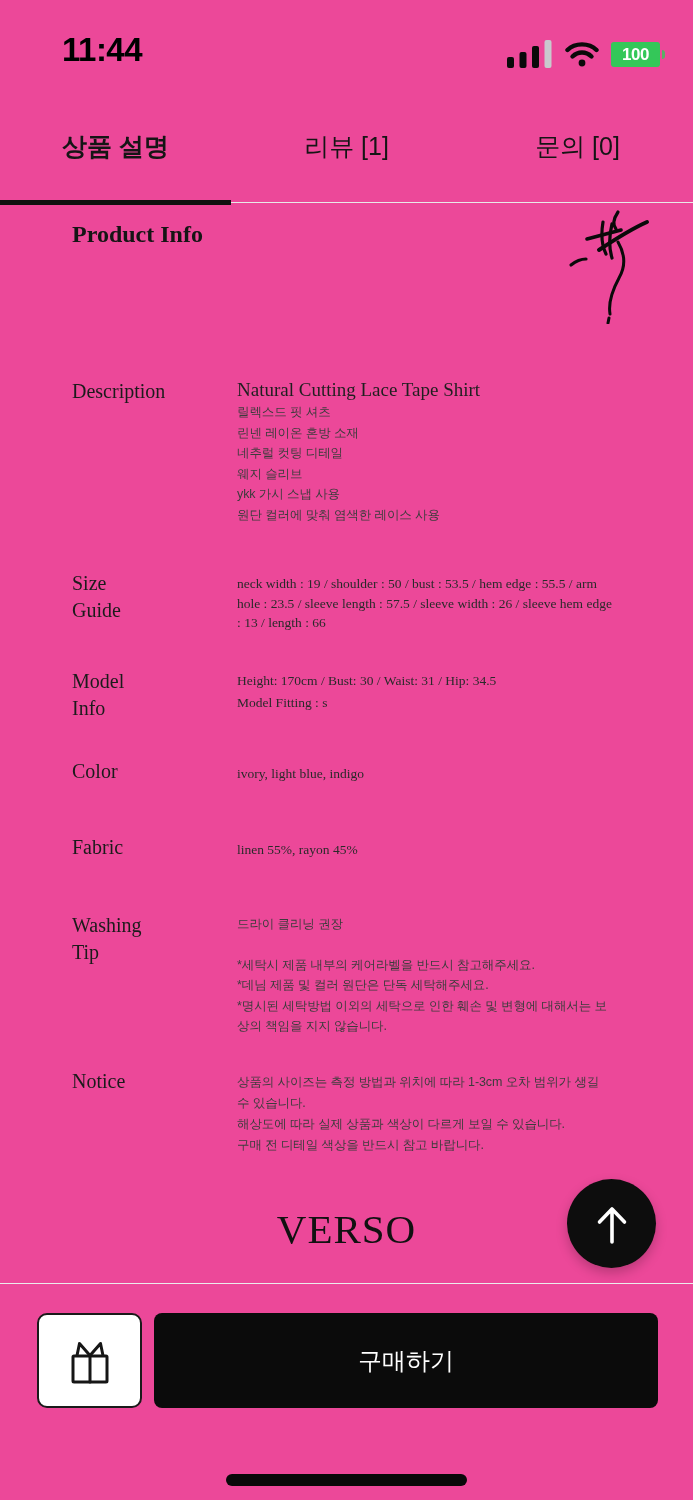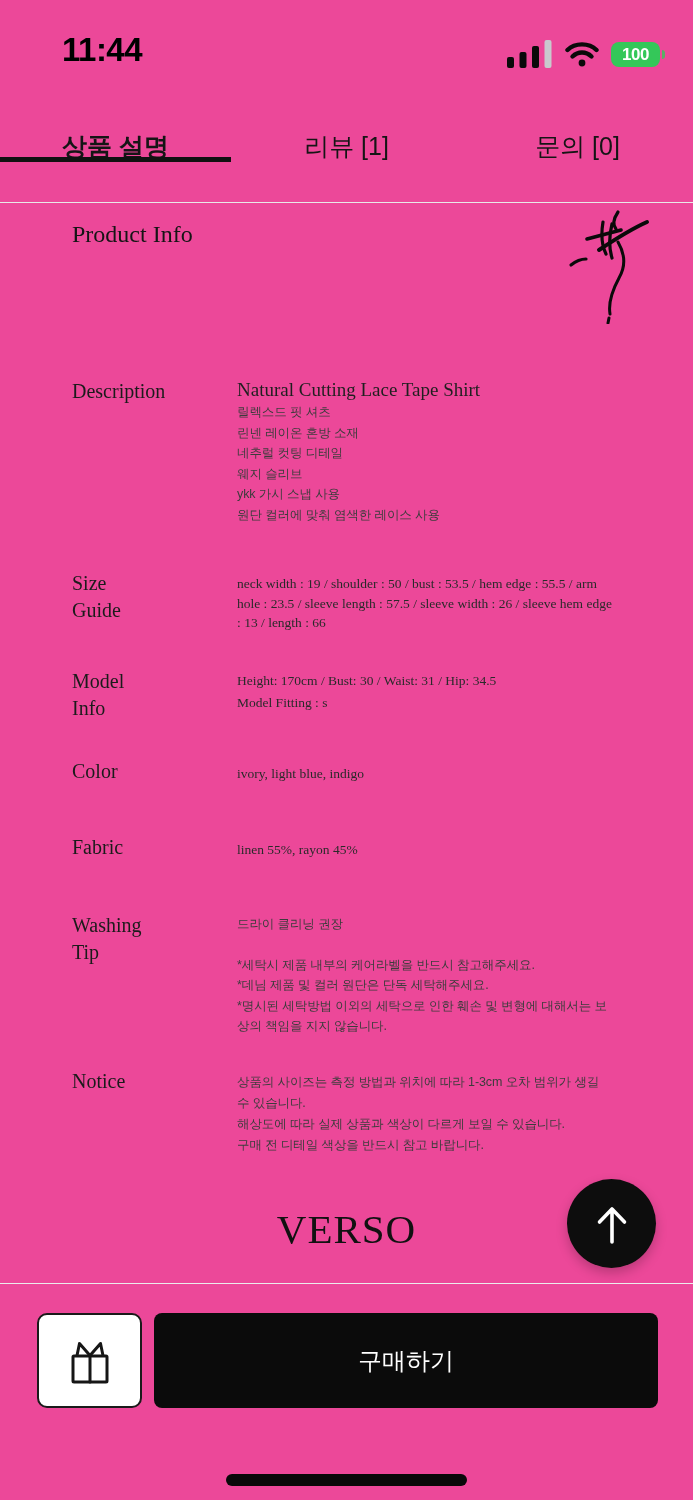--- a/index.html
+++ b/index.html
@@ -4,29 +4,29 @@
 <style>
   html,body{margin:0;padding:0;background:#fff;}
   .sheet{position:relative;width:693px;height:1500px;background:#ec4899;overflow:hidden;
          font-family:"Liberation Sans",sans-serif;color:#161616;}
 
   
   .status-bar{position:absolute;top:0;left:0;width:693px;height:90px;}
   .time{position:absolute;left:62px;top:33px;font:700 33px/1 "Liberation Sans",sans-serif;
         color:#000;letter-spacing:-.5px;}
   .status-icons{position:absolute;right:33px;top:40px;display:flex;align-items:center;gap:12px;}
-  .battery{position:relative;width:49px;height:25px;border-radius:8px;background:#34c759;
+  .battery{position:relative;width:49px;height:25px;border-radius:3px;background:#34c759;
            color:#fff;display:flex;align-items:center;justify-content:center;
            font:700 17px/1 "Liberation Sans",sans-serif;letter-spacing:-.5px;}
   .battery::after{content:"";position:absolute;right:-5px;top:8px;width:3.5px;height:9px;
            border-radius:0 3px 3px 0;background:#34c759;opacity:.8;}
 
   
   .tab-bar{position:absolute;top:90px;left:0;width:693px;height:113px;display:flex;
-           border-bottom:1px solid #e9e9e9;box-sizing:border-box;align-items:center;}
+           border-bottom:1px solid #e9e9e9;box-sizing:border-box;}
   .tab{flex:1;display:flex;align-items:center;justify-content:center;position:relative;
        font:25px/1 "Liberation Sans",sans-serif;color:#151515;cursor:pointer;}
   .tab.active span{font-weight:700;}
   .tab.active::after{content:"";position:absolute;left:0;bottom:-3px;width:100%;height:5px;background:#111;}
 
   
   .page-heading{position:absolute;left:72px;top:219px;font:24px/1.3 "Liberation Serif",serif;color:#151515;}
   .scribble{position:absolute;left:563px;top:202px;}
 
   .row{position:absolute;left:72px;width:540px;display:flex;}
@@ -92,21 +92,21 @@
       <span>상품 설명</span>
     </div>
     <div class="tab">
       <span>리뷰 [1]</span>
     </div>
     <div class="tab">
       <span>문의 [0]</span>
     </div>
   </nav>
 
-  <h1 class="page-heading" style="margin:0;font-weight:400;">Product Info</h1>
+  <h1 class="page-heading" style="margin:0;font-weight:700;">Product Info</h1>
   <svg class="scribble" width="92" height="122" viewBox="0 0 92 122">
     <g stroke="#0a0a0a" fill="none" stroke-linecap="round" stroke-linejoin="round">
       <path d="M55,10 C51,16 49,22 53,27" stroke-width="3.2"></path>
       <path d="M24,37 L58,28" stroke-width="3.6"></path>
       <path d="M36,48 C48,40 66,28 84,20" stroke-width="4"></path>
       <path d="M40,20 C38,32 38,42 43,52" stroke-width="3.2"></path>
       <path d="M49,22 C46,34 46,46 49,56" stroke-width="3.2"></path>
       <path d="M8,63 C13,59 18,57 23,57" stroke-width="3.2"></path>
       <path d="M55,40 C62,52 63,64 56,76 C49,89 45,100 47,112" stroke-width="3"></path>
       <path d="M46,116 L45,121" stroke-width="3"></path>

